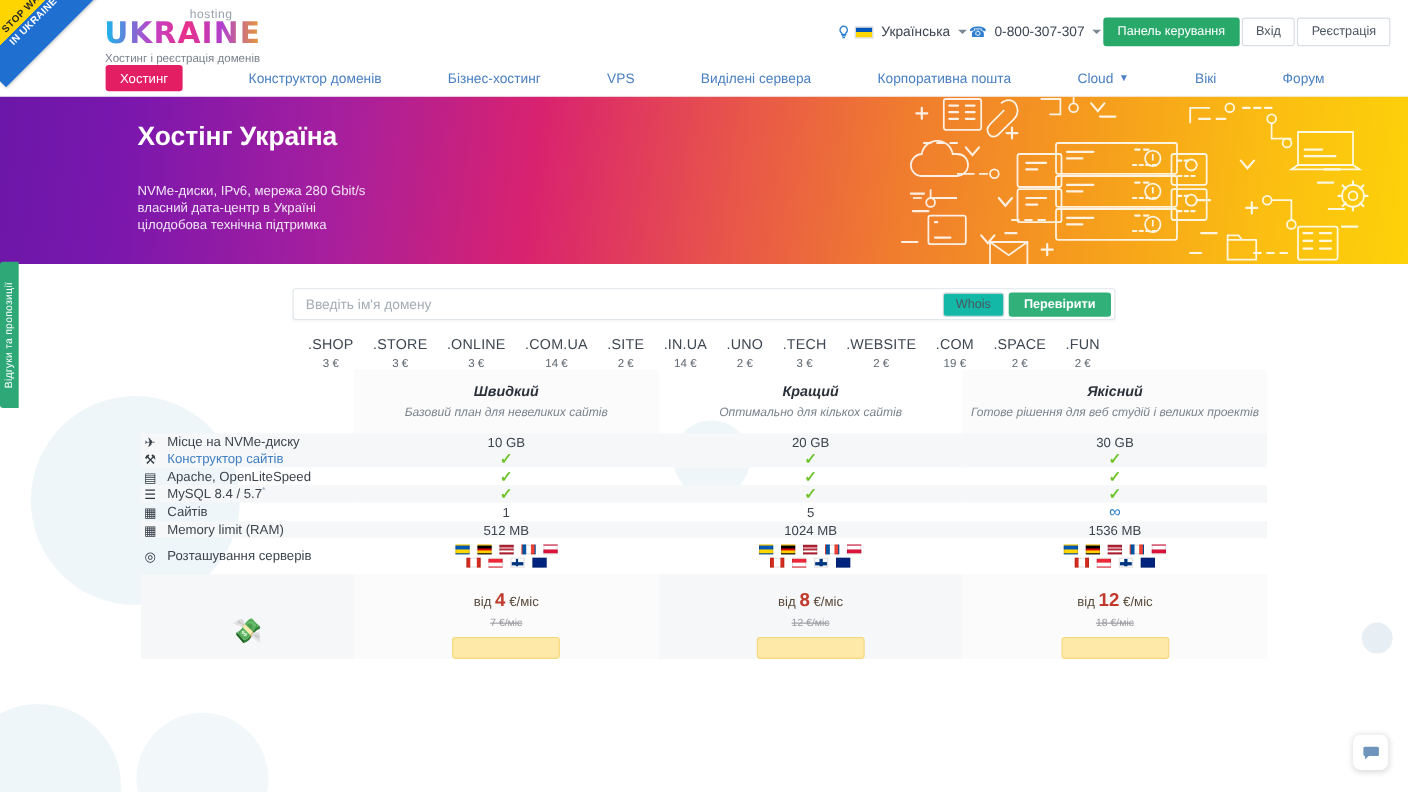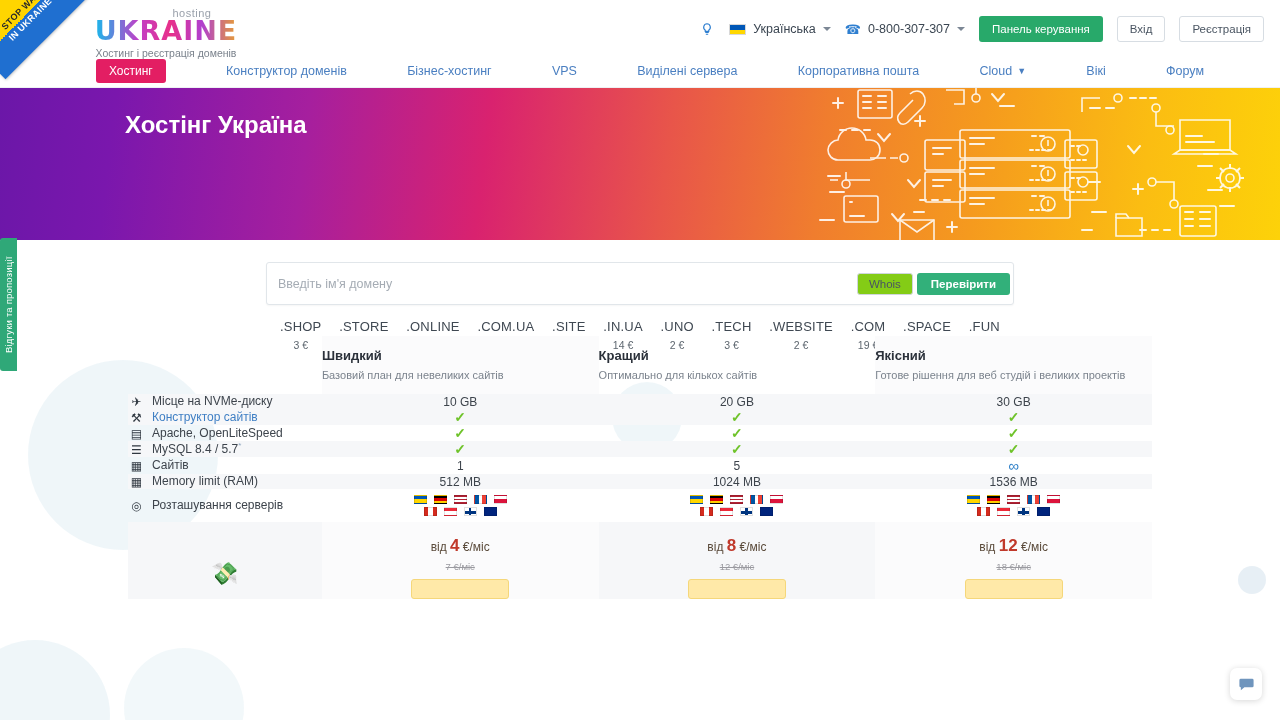--- a/index.html
+++ b/index.html
@@ -27,21 +27,21 @@
     position:absolute; left:-34px; top:-16px; width:120px; height:62px;
     background: linear-gradient(180deg,#ffd500 0%,#ffd500 50%,#1f6fd0 50%,#1f6fd0 100%);
     transform: rotate(-45deg); overflow:hidden;
     display:flex; flex-direction:column; align-items:center; justify-content:center;
     box-shadow: 0 1px 3px rgba(0,0,0,.25);
   }
   .ribbon span { font-size: 9px; font-weight:700; letter-spacing:.4px; line-height:13px; }
   .ribbon .l1 { color:#2a2a2a; }
   .ribbon .l2 { color:#ffffff; }
 
-  .top-right { position:absolute; right:16px; top:16px; display:flex; align-items:center; gap:14px; font-size:12.5px; }
+  .top-right { position:absolute; right:16px; top:16px; display:flex; align-items:center; gap:2px; font-size:12.5px; }
   .bulb { width:16px; height:16px; color:#2f7fd0; display:flex; align-items:center; justify-content:center; }
   .lang { display:flex; align-items:center; gap:7px; color:#3b4652; cursor:pointer; }
   .flag-ua { width:17px; height:11px; background: linear-gradient(180deg,#0057b7 50%,#ffd700 50%); border:.5px solid #d8d8d8;}
   .caret { width:0;height:0;border-left:4px solid transparent;border-right:4px solid transparent;border-top:4px solid #7c8795; }
   .phone { display:flex; align-items:center; gap:7px; color:#3b4652; cursor:pointer; }
   .phone-ico { color:#2f7fd0; font-size:13px; }
   .btn-panel { background:#28a96a; color:#fff; font-size:11.5px; font-weight:400; padding:7px 13px; border-radius:3px; cursor:pointer; white-space:nowrap; }
   .btn-ghost { border:1px solid #d7dde3; color:#4a5562; font-size:11.5px; padding:6px 12px; border-radius:3px; background:#fff; cursor:pointer;}
 
   
@@ -56,41 +56,41 @@
     position:relative; height:152px; overflow:hidden;
     background: linear-gradient(97deg,#6b17a8 0%,#7a17ad 9%,#a61f9e 24%,#d9226f 38%,#e8554a 52%,#f07d2e 64%,#f59a1e 76%,#fbbd12 89%,#fdd209 100%);
   }
   .hero-title { position:absolute; left:125px; top:23px; color:#fff; font-size:24px; font-weight:700; }
   .hero-sub { position:absolute; left:125px; top:78px; color:#f0e4f5; font-size:12px; line-height:15.6px; }
   .hero-art { position:absolute; right:0; top:0; width:480px; height:152px; opacity:.95; }
 
   
   .search-band { background:#fff; padding-top:22px; height:96px; }
   .search-row { width:748px; margin:0 auto; display:flex; align-items:center; background:#fff;
-    border:1px solid #e1e6ea; border-radius:3px; height:43px; box-shadow:0 1px 2px rgba(0,0,0,.04); padding:0 3px 0 0;}
+    border:1px solid #e1e6ea; border-radius:3px; height:29px; box-shadow:0 1px 2px rgba(0,0,0,.04); padding:0 3px 0 0;}
   .search-input { flex:1; border:none; outline:none; font-size:12.5px; color:#333; padding:0 11px; height:100%; background:transparent; }
   .search-input::placeholder { color:#a5acb4; }
-  .btn-whois { border:1px solid #cfd6dc; color:#4a5562; font-size:11.5px; border-radius:3px; padding:4px 11px; background:#84cc16; cursor:pointer; margin-right:4px;}
+  .btn-whois { border:1px solid #cfd6dc; color:#4a5562; font-size:11.5px; border-radius:3px; padding:4px 11px; background:#14b8a6; cursor:pointer; margin-right:4px;}
   .btn-check { background:#32b07a; color:#fff; font-size:11.5px; font-weight:700; border-radius:3px; padding:5px 14px; cursor:pointer; border:none;}
   .tlds { width:720px; margin:14px auto 0; display:flex; justify-content:space-between; }
   .tld { text-align:center; }
   .tld .name { font-size:13px; color:#3f4852; letter-spacing:.2px; }
   .tld .price { font-size:10.5px; color:#5d666f; margin-top:5px; }
 
   
   .blob { position:absolute; border-radius:50%; background:#eaf3f7; opacity:.75; }
 
   
   .table-wrap { position:relative; width:1024px; margin:0 auto; }
   table.plans { width:1024px; border-collapse:collapse; table-layout:fixed; }
   table.plans col.c0 { width:192px; }
   table.plans col.cx { width:274px; }
   .plans td { padding:0; vertical-align:middle; }
   .hdr-blank { height:58px; }
-  .hdr-cell { padding:11px 26px 13px; }
+  .hdr-cell { text-align:center; padding:11px 26px 13px;font-style:italic; }
   .hdr-cell .t { font-size:13px; font-weight:700; color:#2b313a; }
   .hdr-cell .d { font-size:11px; color:#7b838d; margin-top:5px; line-height:14px; }
   .feat { font-size:12px; color:#3d444c; padding:9px 0 9px 14px; white-space:nowrap; }
   .feat .ico { display:inline-block; width:17px; text-align:center; margin-right:7px; color:#2f3740; font-size:12px; vertical-align:-1px;}
   .feat a { color:#3f7fc4; text-decoration:none; }
   .val { text-align:center; font-size:12px; color:#3d444c; padding:9px 0; }
   .check { color:#6fc32a; font-size:14px; font-weight:700; }
   .inf { color:#2f80c8; font-size:15px; }
   .sup { color:#8fa7c0; font-size:8px; vertical-align:super; }
   .row-alt { background:#f6f7f9; }
@@ -168,20 +168,25 @@
       <div class="nav-item">Виділені сервера</div>
       <div class="nav-item">Корпоративна пошта</div>
       <div class="nav-item"><span>Cloud</span><span class="dd">▼</span></div>
       <div class="nav-item">Вікі</div>
       <div class="nav-item">Форум</div>
     </div>
   </div>
 
   <div class="hero">
     <div class="hero-title">Хостінг Україна</div>
+    <div class="hero-sub">
+      <div>NVMe-диски, IPv6, мережа 280 Gbit/s</div>
+      <div>власний дата-центр в Україні</div>
+      <div>цілодобова технічна підтримка</div>
+    </div>
     <svg class="hero-art" viewBox="0 0 480 152">
       <g fill="none" stroke="#ffffff" stroke-width="1.6" opacity="0.92">
 
         <rect x="160" y="42" width="110" height="28" rx="2"></rect>
         <rect x="160" y="72" width="110" height="28" rx="2"></rect>
         <rect x="160" y="102" width="110" height="28" rx="2"></rect>
         <rect x="125" y="52" width="40" height="30" rx="2"></rect>
         <rect x="125" y="84" width="40" height="30" rx="2"></rect>
         <rect x="265" y="52" width="32" height="28" rx="2"></rect>
         <rect x="265" y="84" width="32" height="28" rx="2"></rect>

